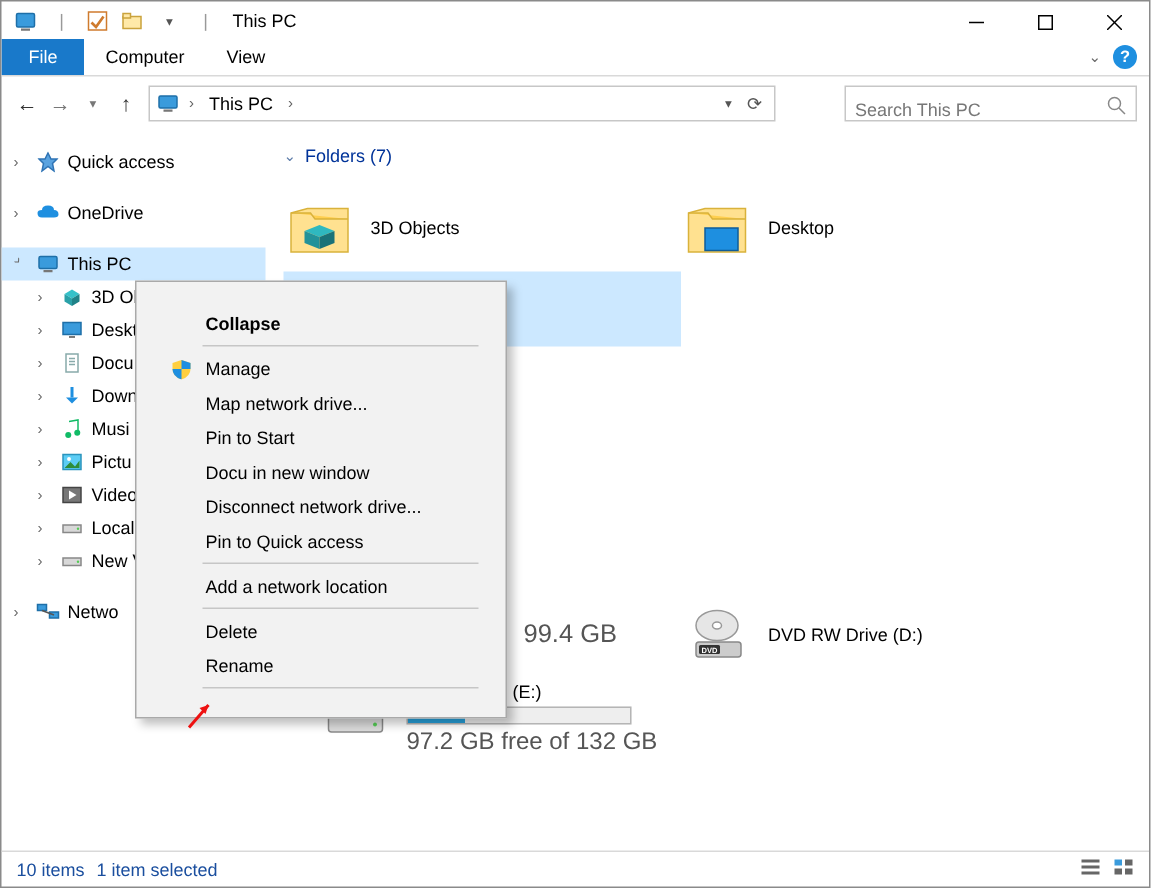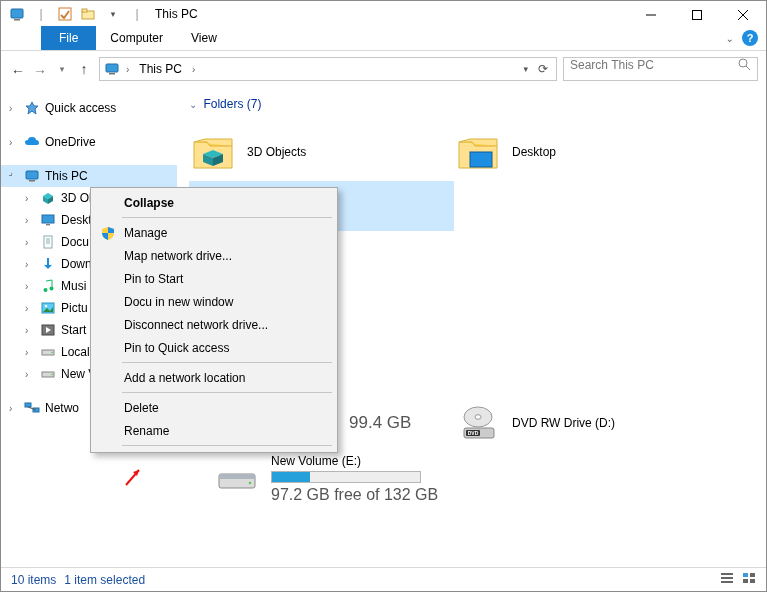--- a/index.html
+++ b/index.html
@@ -31,21 +31,21 @@
     height: 25px;
     display: flex;
     align-items: stretch;
     border-bottom: 1px solid #d9d9d9;
   }
   .ribbon .tab {
     padding: 0 14px;
     display:flex; align-items:center;
     font-size: 12px;
   }
-  .ribbon .tab.file { background:#1979ca; color:#fff; padding:0 18px;margin-left:40px;}
+  .ribbon .tab.file { background:#1979ca; color:#fff; padding:0 18px;}
   .ribbon .right { margin-left:auto; display:flex; align-items:center; gap:8px; padding-right:8px;}
   .help-badge { width:16px;height:16px;border-radius:50%;background:#1e8fe0;color:#fff;display:flex;align-items:center;justify-content:center;font-size:11px;font-weight:bold;}
   
   .navrow {
     height: 36px;
     display:flex;
     align-items:center;
     gap:6px;
     padding:0 8px;
   }
@@ -60,21 +60,21 @@
     align-items:center;
     padding:0 4px;
     gap:6px;
   }
   .breadcrumb .pc-icon { width:16px;height:16px;}
   .breadcrumb .crumb { padding:0 4px;}
   .breadcrumb .chev { color:#666; font-size:10px;}
   .breadcrumb .end { margin-left:auto; display:flex; gap:2px; align-items:center;}
   .searchbox {
     width:195px; height:24px; border:1px solid #c7c7c7;
-    display:flex; align-items:flex-start; padding:0 6px; color:#777;
+    display:flex; align-items:flex-end; padding:0 6px; color:#777;margin-left:40px;
   }
   .searchbox .mag { margin-left:auto;}
   
   .main {
     position:absolute;
     top: 86px; bottom: 24px; left:0; right:0;
     display:flex;
   }
   .tree {
     width: 176px;
@@ -126,21 +126,21 @@
   .drive-item .bar .fill{position:absolute;top:0;left:0;bottom:0;background:#26a0da;}
   .drive-item .free { font-size:16px;color:#555;}
   
   .ctxmenu {
     position:absolute;
     left:89px; top:186px;
     width:248px;
     background:#f2f2f2;
     border:1px solid #a9a9a9;
     box-shadow: 4px 4px 6px rgba(0,0,0,0.25);
-    padding:3px;
+    padding:16px;
     font-size:12px;
     z-index:50;
   }
   .ctxmenu .item {
     height:23px; display:flex; align-items:center;
     padding-left:30px; position:relative;
   }
   .ctxmenu .item.bold { font-weight:bold;}
   .ctxmenu .item.hover { background:#c0dcf3; border:1px solid #7ab6e8; padding-left:29px;height:23px;}
   .ctxmenu .item .lefticon { position:absolute; left:6px; width:16px;height:16px;display:flex;align-items:center;justify-content:center;}
@@ -353,21 +353,21 @@
         <span>Pictu</span>
       </div>
     <div class="node sub">
         <span class="chev">›</span>
         <span class="icon">
           <svg width="14" height="12">
             <rect x="1" y="1" width="12" height="10" fill="#777" stroke="#444"></rect>
             <polygon points="5,3 10,6 5,9" fill="#fff"></polygon>
           </svg>
         </span>
-        <span>Start</span>
+        <span>Video</span>
       </div>
     <div class="node sub">
         <span class="chev">›</span>
         <span class="icon">
           <svg width="14" height="10">
             <rect x="1" y="3" width="12" height="5" fill="#d8d8d8" stroke="#888"></rect>
             <circle cx="11" cy="5.5" r="0.8" fill="#5c5"></circle>
           </svg>
         </span>
         <span>Local</span>

